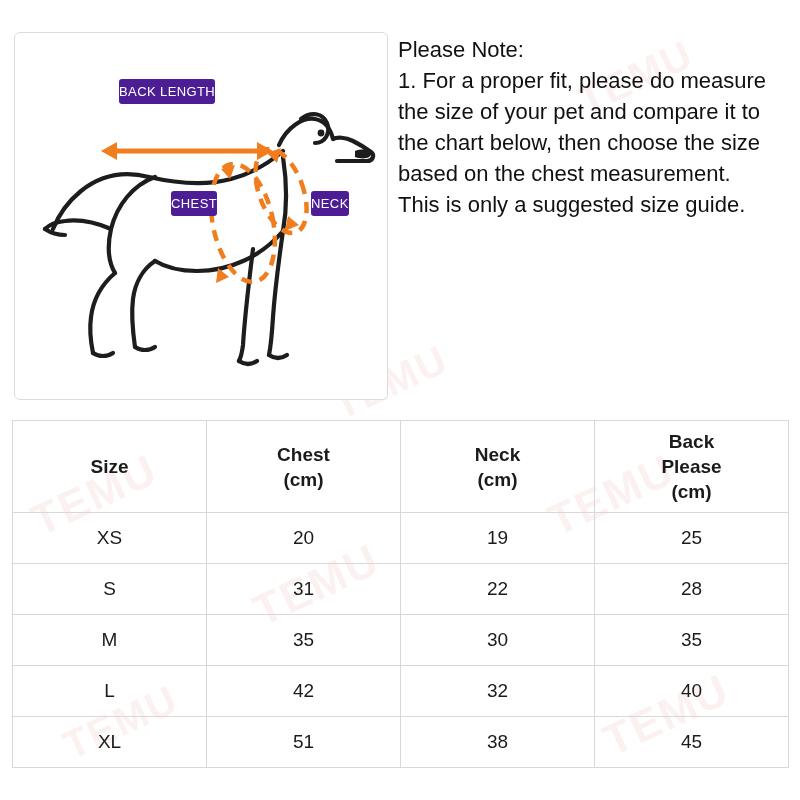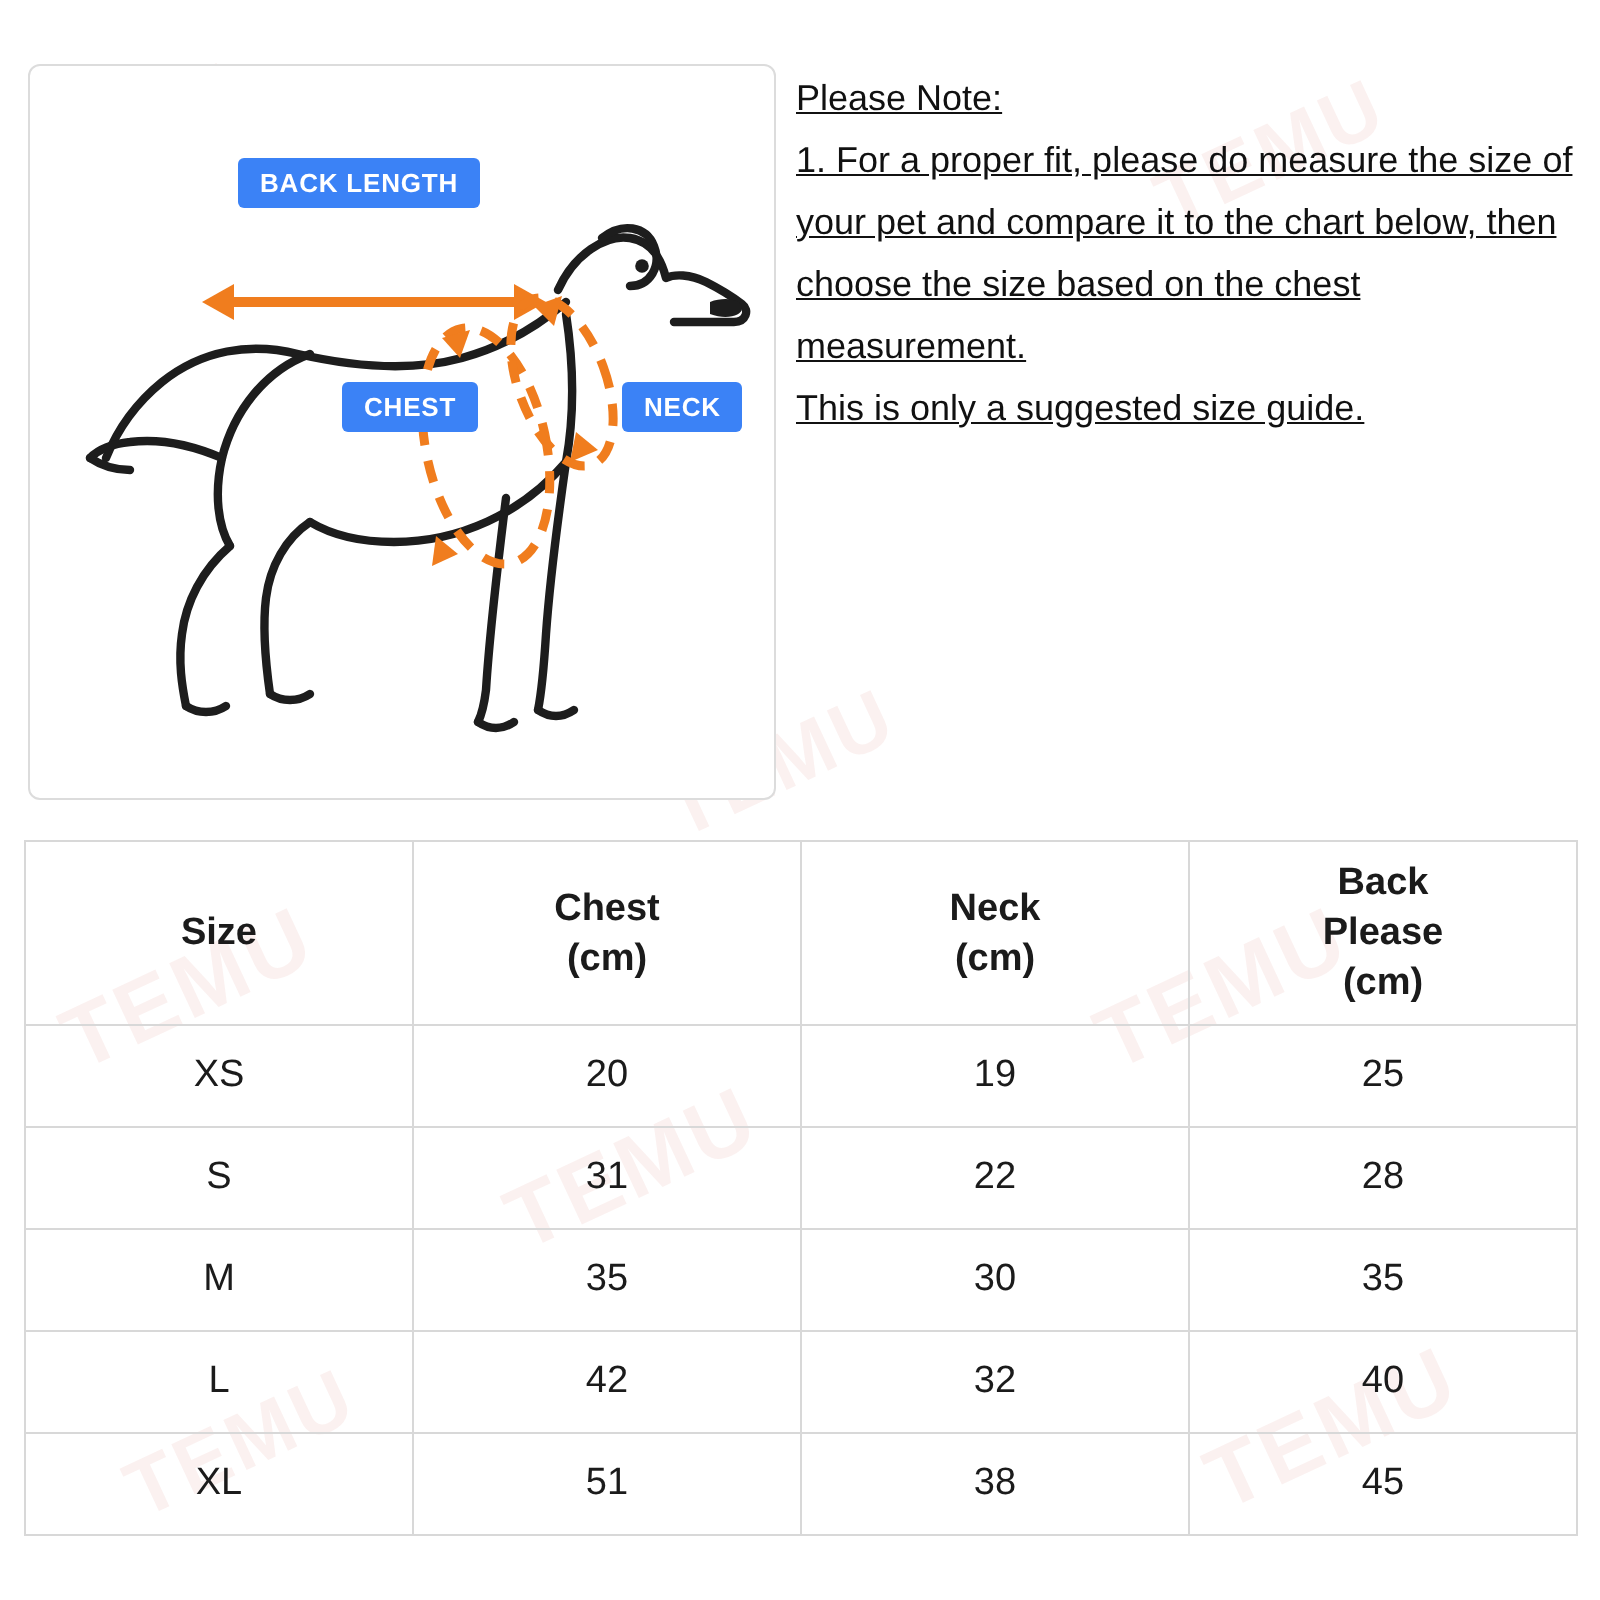--- a/index.html
+++ b/index.html
@@ -49,24 +49,23 @@
     border: 1px solid #dcdcdc;
     border-radius: 6px;
     background: #fff;
     overflow: hidden;
   }
   .note {
     position: absolute;
     left: 398px;
     top: 34px;
     width: 394px;
-    font-size: 18px;
+    font-size: 22px;
     line-height: 31px;
     color: #111;
-    text-decoration: underline;
   }
   .note p { margin: 0; }
 
   
   table.size-table {
     position: absolute;
     left: 12px;
     top: 420px;
     width: 776px;
     border-collapse: collapse;
@@ -91,26 +90,26 @@
     height: 51px;
   }
   .col0 { width: 194px; }
   .col1 { width: 194px; }
   .col2 { width: 194px; }
   .col3 { width: 194px; }
 
   
   .dlabel {
     position: absolute;
-    background: #3b82f6;
+    background: #4c1d95;
     color: #fff;
-    font-weight: 700;
+    font-weight: 400;
     font-size: 13px;
     letter-spacing: 0.4px;
-    padding: 5px 11px;
+    padding: 5px 0;
     border-radius: 3px;
     white-space: nowrap;
   }
   #lbl-back { left: 104px; top: 46px; }
   #lbl-chest { left: 156px; top: 158px; }
   #lbl-neck { left: 296px; top: 158px; }
   svg.dog { position: absolute; left: 0; top: 0; }
 </style>
 </head>
 <body>

